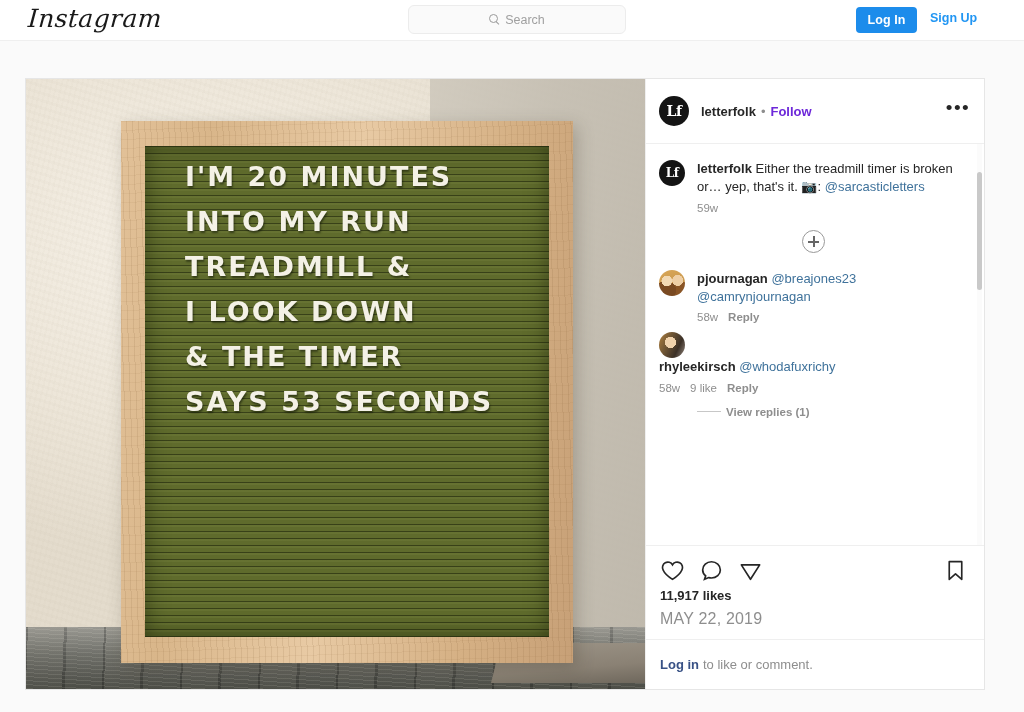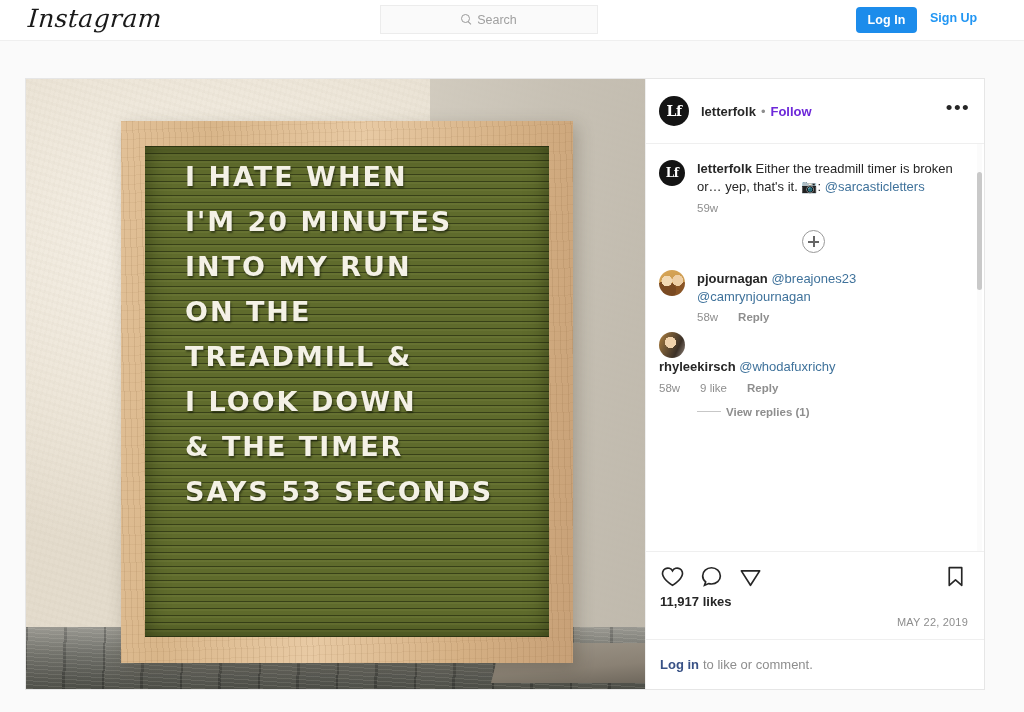--- a/index.html
+++ b/index.html
@@ -21,25 +21,25 @@
     position: absolute; left: 28px; top: 4px;
     font-family: "DejaVu Serif", serif;
     font-style: italic;
     font-size: 25px;
     font-weight: 400;
     color: #1a1a1a;
     letter-spacing: 0.4px;
     transform: skewX(-4deg);
   }
   .searchbox {
-    position: absolute; left: 380px; top: 5px;
+    position: absolute; left: 408px; top: 5px;
     width: 218px; height: 29px;
     background: #fafafa;
     border: 1px solid #ececec;
-    border-radius: 0;
+    border-radius: 6px;
     display: flex; align-items: center; justify-content: center;
     gap: 5px;
   }
   .search-glyph {
     width: 11px; height: 11px;
     position: relative;
     display: inline-block;
   }
   .search-glyph::before {
     content: ""; position: absolute; left: 0; top: 0;
@@ -245,21 +245,21 @@
   .cbody { flex: 1 1 auto; min-width: 0; }
   .ctext {
     font-size: 13px; line-height: 17.5px; color: #262626;
     word-wrap: break-word;
   }
   .ctext b { font-weight: bold; }
   .ctext .mention { color: #3f729b; }
   .cmeta {
     margin-top: 6px;
     font-size: 11.5px; color: #8e8e8e;
-    display: flex; gap: 20px; align-items: center;
+    display: flex; gap: 10px; align-items: center;
   }
   .cmeta .act { font-weight: bold; color: #8e8e8e; cursor: pointer; }
   .caption-meta { margin-top: 7px; font-size: 11.5px; color: #8e8e8e; }
 
   .loadmore-row {
     display: flex; justify-content: center;
     margin: 16px 0 17px 0;
   }
   .plus-btn {
     width: 23px; height: 23px; border-radius: 50%;
@@ -278,21 +278,21 @@
   }
   .vr-line { width: 24px; height: 1px; background: #c7c7c7; }
   .vr-text { font-size: 11.5px; color: #8e8e8e; font-weight: bold; cursor: pointer; }
 
   
   .actions-wrap { border-top: 1px solid #efefef; padding: 10px 16px 0 14px; flex: 0 0 auto; }
   .icon-row { display: flex; align-items: center; height: 32px; }
   .icon-row .sp { flex: 1 1 auto; }
   .ic { cursor: pointer; margin-right: 14px; }
   .likes { font-size: 13px; font-weight: bold; color: #262626; }
-  .datestamp { font-size: 11px; color: #8e8e8e; letter-spacing: 0.2px; margin: 7px 0 11px 0; text-align: right; }
+  .datestamp { font-size: 16px; color: #8e8e8e; letter-spacing: 0.2px; margin: 7px 0 11px 0; }
 
   .loginbar {
     border-top: 1px solid #efefef;
     height: 50px; flex: 0 0 50px;
     display: flex; align-items: center;
     padding-left: 14px;
     font-size: 13px; color: #8e8e8e;
   }
   .loginbar .lk { color: #385185; font-weight: bold; cursor: pointer; margin-right: 4px; }
 </style>
@@ -315,24 +315,22 @@
 
   <div class="photo">
     <div class="wall"></div>
     <div class="wall-right"></div>
     <div class="floor"></div>
     <div class="floor-plank-r"></div>
 
     <div class="frame">
       <div class="board">
         <div class="board-lines">
-          <div class="bl">I  HATE  WHEN</div>
           <div class="bl">I'M  20  MINUTES</div>
           <div class="bl">INTO  MY  RUN</div>
-          <div class="bl">ON  THE</div>
           <div class="bl">TREADMILL  &amp;</div>
           <div class="bl">I  LOOK  DOWN</div>
           <div class="bl">&amp;  THE  TIMER</div>
           <div class="bl">SAYS  53  SECONDS</div>
         </div>
       </div>
     </div>
   </div>
 
   <div class="side">

